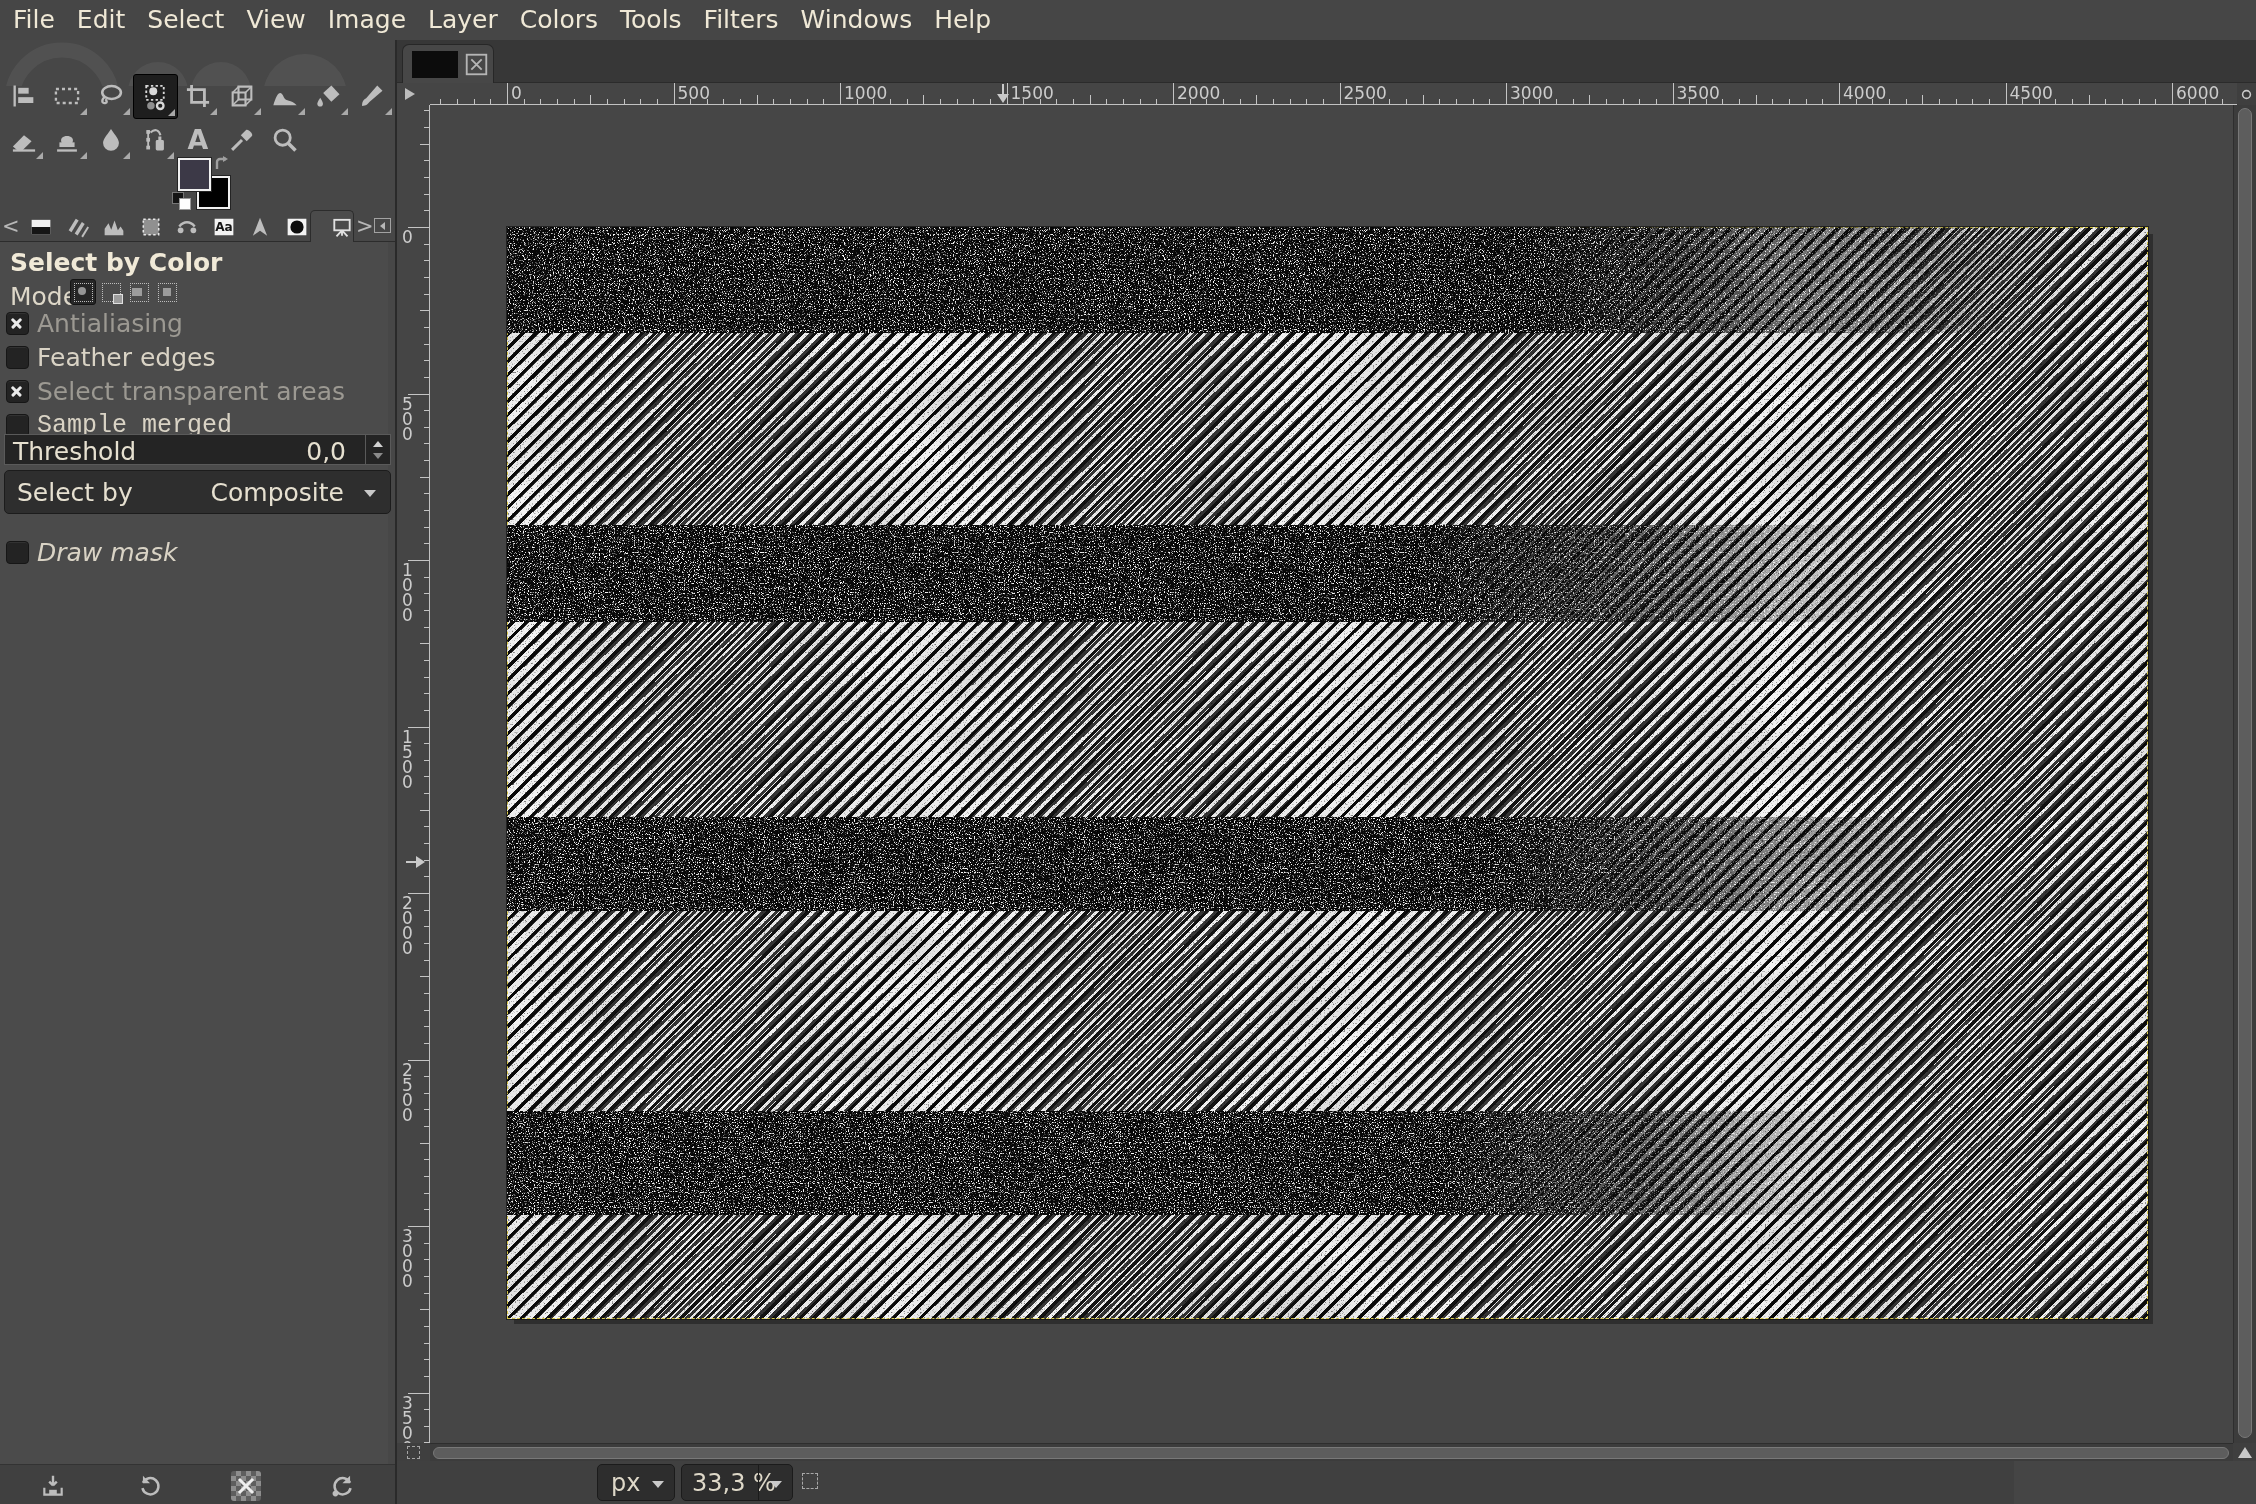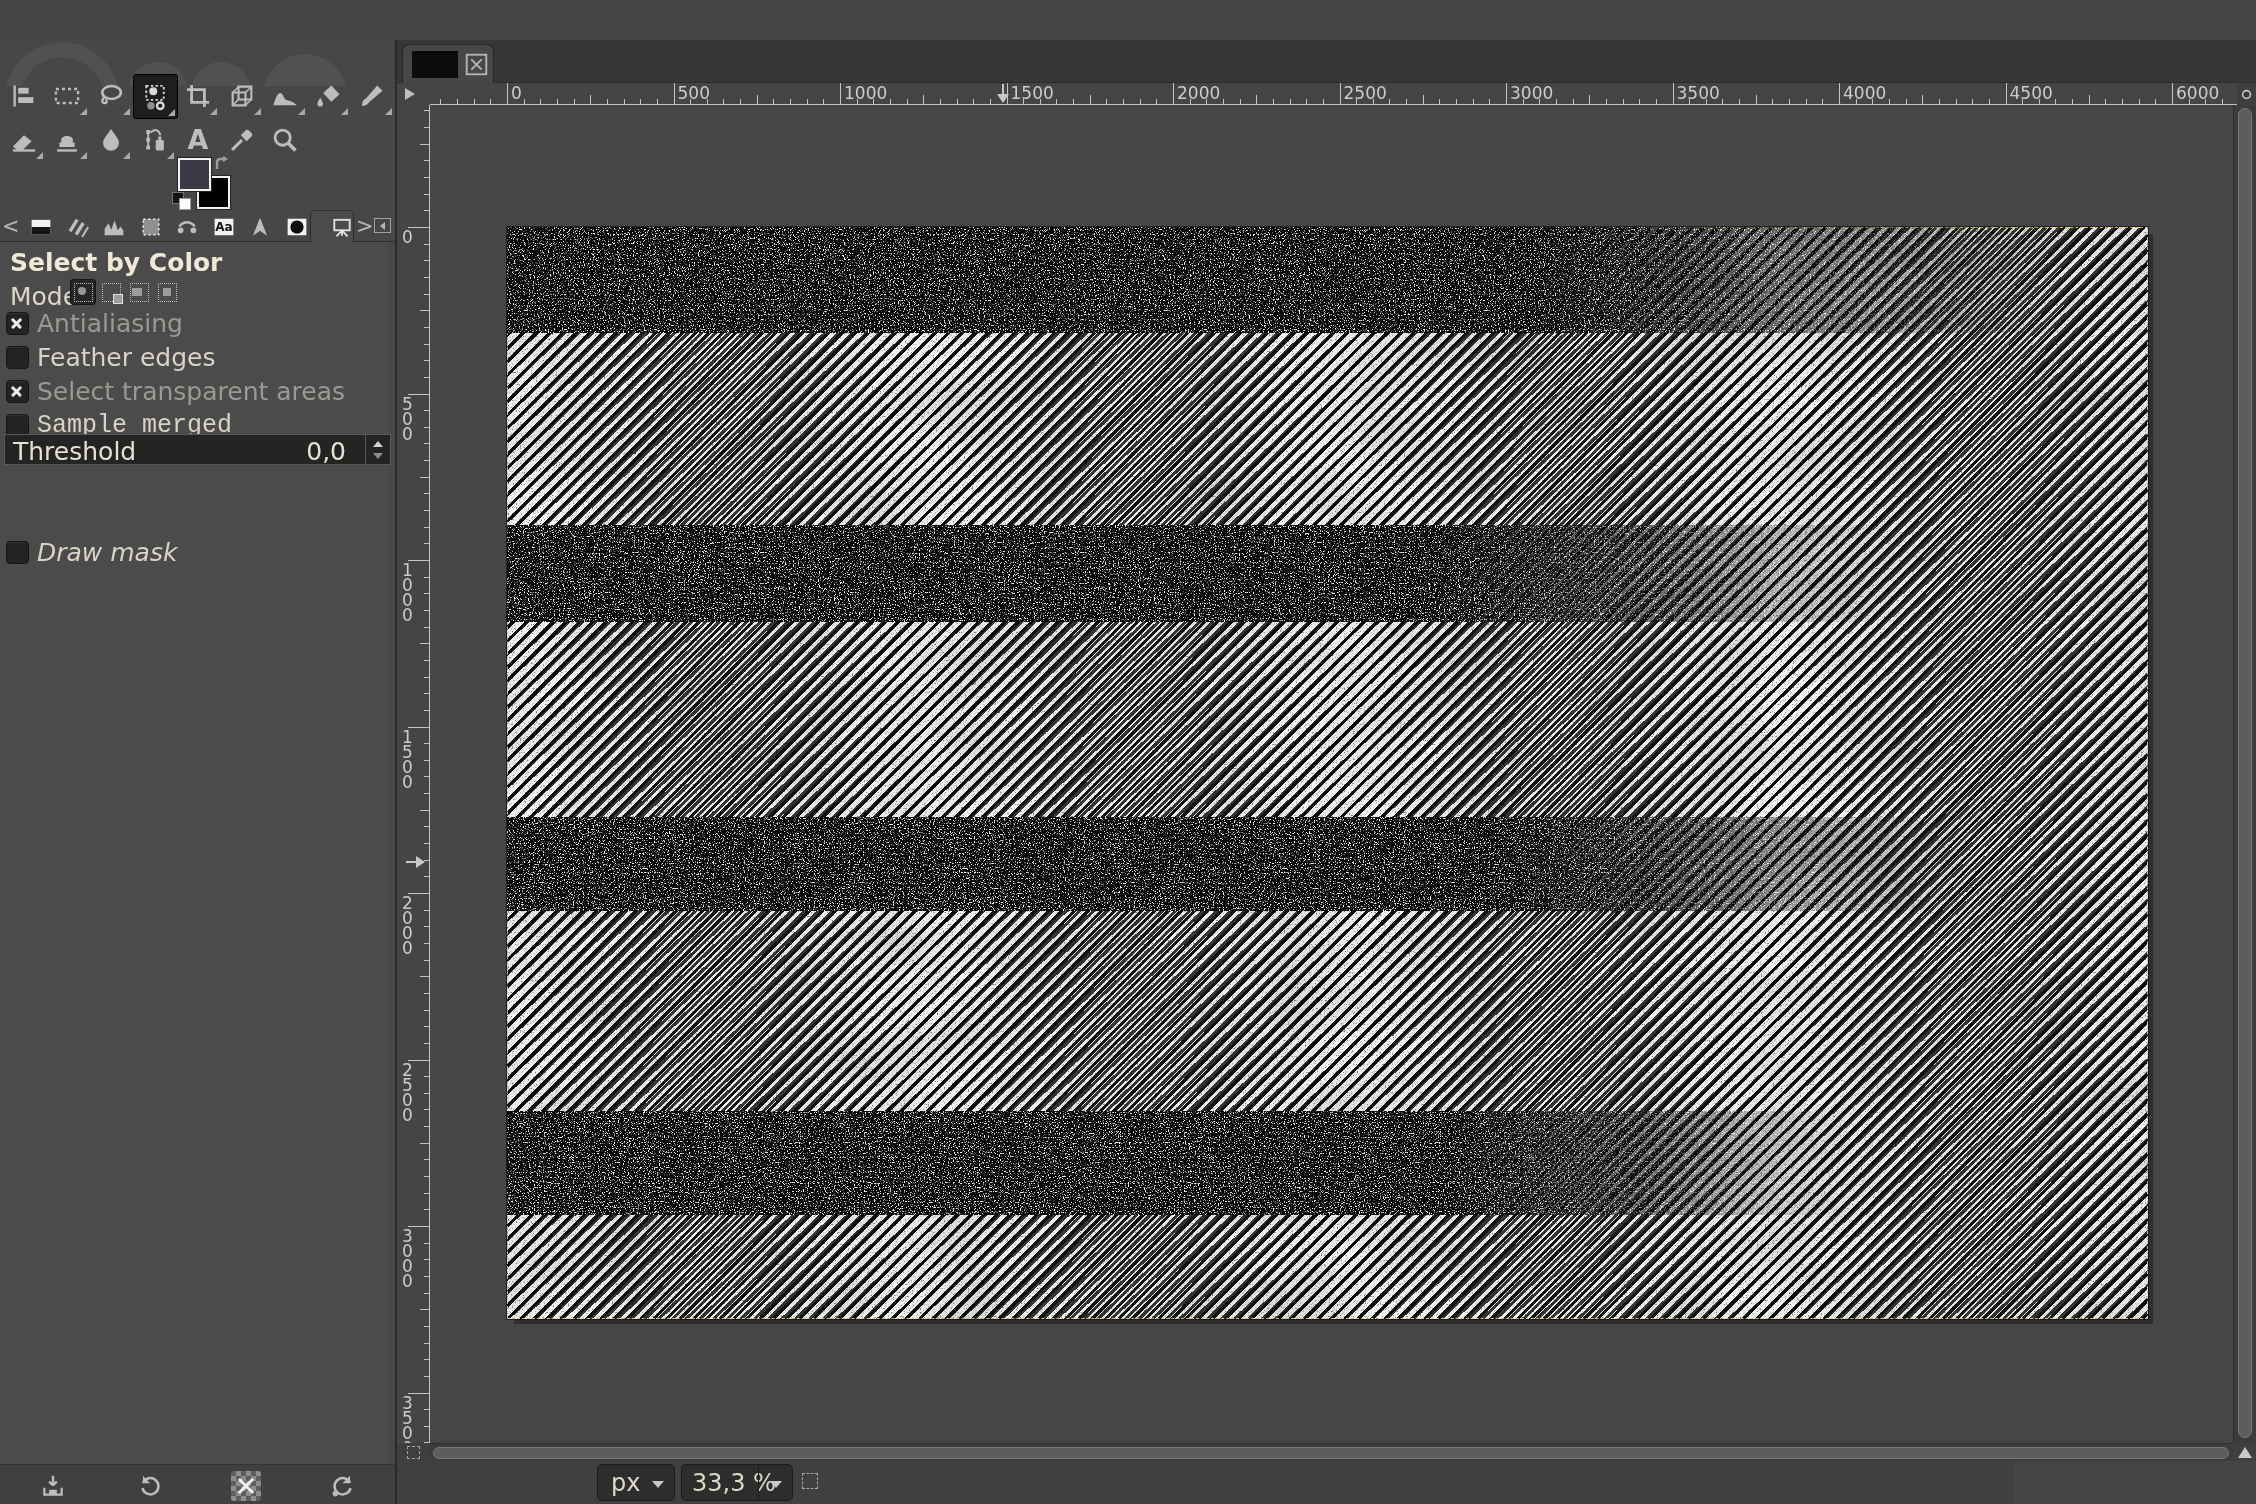--- a/index.html
+++ b/index.html
@@ -129,20 +129,33 @@
   .zoom-text{position:absolute;left:10px;top:4px;font-size:24px;color:#ded8c8;}
   .zoom-chev-box{position:absolute;right:0;top:0;width:33px;height:100%;border-left:1px solid #1b1b1b;}
   .stat-icon{left:405px;top:12px;width:14px;height:14px;border:1px dashed #a8a8a8;}
   .stat-msg{left:431px;top:5px;font-size:25px;color:#ddd6c6;white-space:nowrap;}
 </style>
 </head>
 <body>
 
 <div class="page">
 
+  <div class="abs menubar" id="menubar">
+      <span class="menu-item">File</span>
+      <span class="menu-item">Edit</span>
+      <span class="menu-item">Select</span>
+      <span class="menu-item">View</span>
+      <span class="menu-item">Image</span>
+      <span class="menu-item">Layer</span>
+      <span class="menu-item">Colors</span>
+      <span class="menu-item">Tools</span>
+      <span class="menu-item">Filters</span>
+      <span class="menu-item">Windows</span>
+      <span class="menu-item">Help</span>
+    </div>
 
   <div class="abs leftpanel"></div>
   <div class="abs panel-divider"></div>
 
   <div class="abs wilber">
     <svg width="395" height="46">
       <circle cx="62" cy="60" r="50" fill="none" stroke="#5c5c5c" stroke-width="15"></circle>
       <circle cx="158" cy="52" r="30" fill="#5c5c5c"></circle>
       <circle cx="221" cy="52" r="30" fill="#5c5c5c"></circle>
       <circle cx="305" cy="56" r="42" fill="#5c5c5c"></circle>
@@ -394,20 +407,25 @@
 
     <div class="abs threshold">
       <span class="th-label">Threshold</span>
       <span class="th-value">0,0</span>
       <span class="spin-col">
           <i class="tri-up"></i>
           <i class="tri-dn"></i>
         </span>
     </div>
 
+    <div class="abs combo">
+      <span class="combo-label">Select by</span>
+      <span class="combo-value">Composite</span>
+      <i class="combo-tri"></i>
+    </div>
   </div>
 
   <div class="abs leftfooter">
     <div id="foot-btns">
         <div class="foot-btn" style="left: 38px;">
           <svg viewBox="0 0 24 24" xmlns="http://www.w3.org/2000/svg">
             <path d="M12 2.5v9M12 11.5L8.5 8M12 11.5L15.5 8" stroke="#bdbdbd" stroke-width="2.2" fill="none"></path>
             <path d="M4 13.5V20h16v-6.5" fill="none" stroke="#bdbdbd" stroke-width="2"></path>
             <rect x="8.5" y="15.5" width="7" height="4.5" fill="#bdbdbd"></rect>
           </svg>

